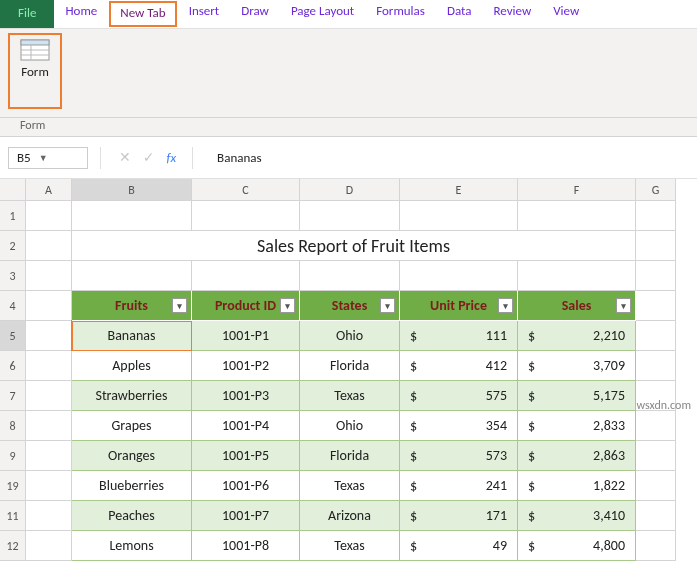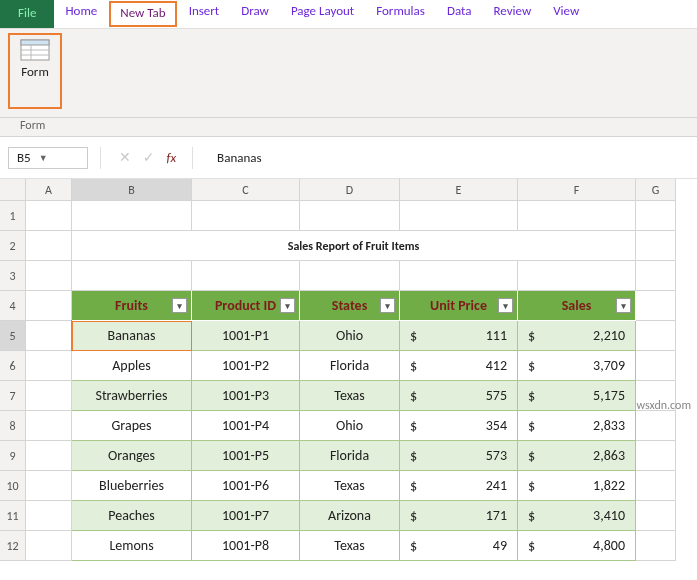--- a/index.html
+++ b/index.html
@@ -18,35 +18,35 @@
 .ribbon-group .btn { display:flex; flex-direction:column; align-items:center; gap:3px; padding:2px 4px;}
 .ribbon-group .icon { width: 30px; height: 22px;}
 .ribbon-under-label { font-size:12px; color:#666; padding-left:20px; background:#f3f2f1; border-bottom:1px solid #d4d4d4; padding-bottom:4px;}
 
 
 .formula-row { display:flex; align-items:center; height:42px; border-bottom:1px solid #e0e0e0; background:#fff;}
 .name-box { display:flex; align-items:center; border:1px solid #ccc; height:22px; margin:0 8px; padding:0 4px 0 8px; min-width:80px; font-size:13px; background:#fff;}
 .name-box-drop { margin-left:8px; color:#666; font-size:9px;}
 .fx-area { display:flex; align-items:center; gap:12px; padding-left:14px; flex:1;}
 .fx-area .dim { color:#c8c8c8; font-size:14px;}
-.fx-area .fx { font-style:italic; color:#7f1d1d; font-size:13px;}
+.fx-area .fx { font-style:italic; color:#3b82f6; font-size:13px;}
 .fx-area .fv { font-size:13px; margin-left:8px;}
 .fx-sep { width:1px; height:22px; background:#e0e0e0; margin:0 4px;}
 
 
 .sheet { display:grid; grid-template-columns: 26px 46px 120px 108px 100px 118px 118px 40px; }
 .col-head, .row-head, .cell { border-right:1px solid #d4d4d4; border-bottom:1px solid #d4d4d4; display:flex; align-items:center; }
 .col-head { background:#f3f2f1; justify-content:center; height:22px; font-size:12px; color:#555;}
 .row-head { background:#f3f2f1; justify-content:center; font-size:12px; color:#555;}
 .corner { background:#f3f2f1; border-right:1px solid #d4d4d4; border-bottom:1px solid #d4d4d4;}
 .cell { height:30px; background:#fff; padding:0 6px; font-size:14px; color:#222; }
 .row-head.active, .col-head.active { background:#d8d8d8;}
 
 
-.title-cell { font-weight:bold; font-size:12px; justify-content:center; grid-column: 3 / 8; }
+.title-cell { font-weight:normal; font-size:18px; justify-content:center; grid-column: 3 / 8; }
 
 
 .th { background:#70ad47; color:#7f1d1d; font-weight:bold; justify-content:center; position:relative; border-right:1px solid #fff; border-bottom:1px solid #fff;}
 .th .filter { position:absolute; right:4px; width:15px; height:15px; background:#fff; border:1px solid #999; display:flex; align-items:center; justify-content:center;}
 .th .filter::after{content:"▾"; font-size:9px; color:#555;}
 
 
 .td { justify-content:center; border-right:1px solid #a9c98b; border-bottom:1px solid #a9c98b;}
 .td.band { background:#e2efda;}
 .money { display:flex; justify-content:space-between; width:100%; padding:0 4px;}
@@ -221,21 +221,21 @@
         <span>573</span>
       </span>
     </div>
     <div class="cell td band">
       <span class="money">
         <span>$</span>
         <span>2,863</span>
       </span>
     </div>
     <div class="cell"></div>
-    <div class="row-head">10</div>
+    <div class="row-head">19</div>
     <div class="cell"></div>
     <div class="cell td">Blueberries</div>
     <div class="cell td">1001-P6</div>
     <div class="cell td">Texas</div>
     <div class="cell td">
       <span class="money">
         <span>$</span>
         <span>241</span>
       </span>
     </div>

